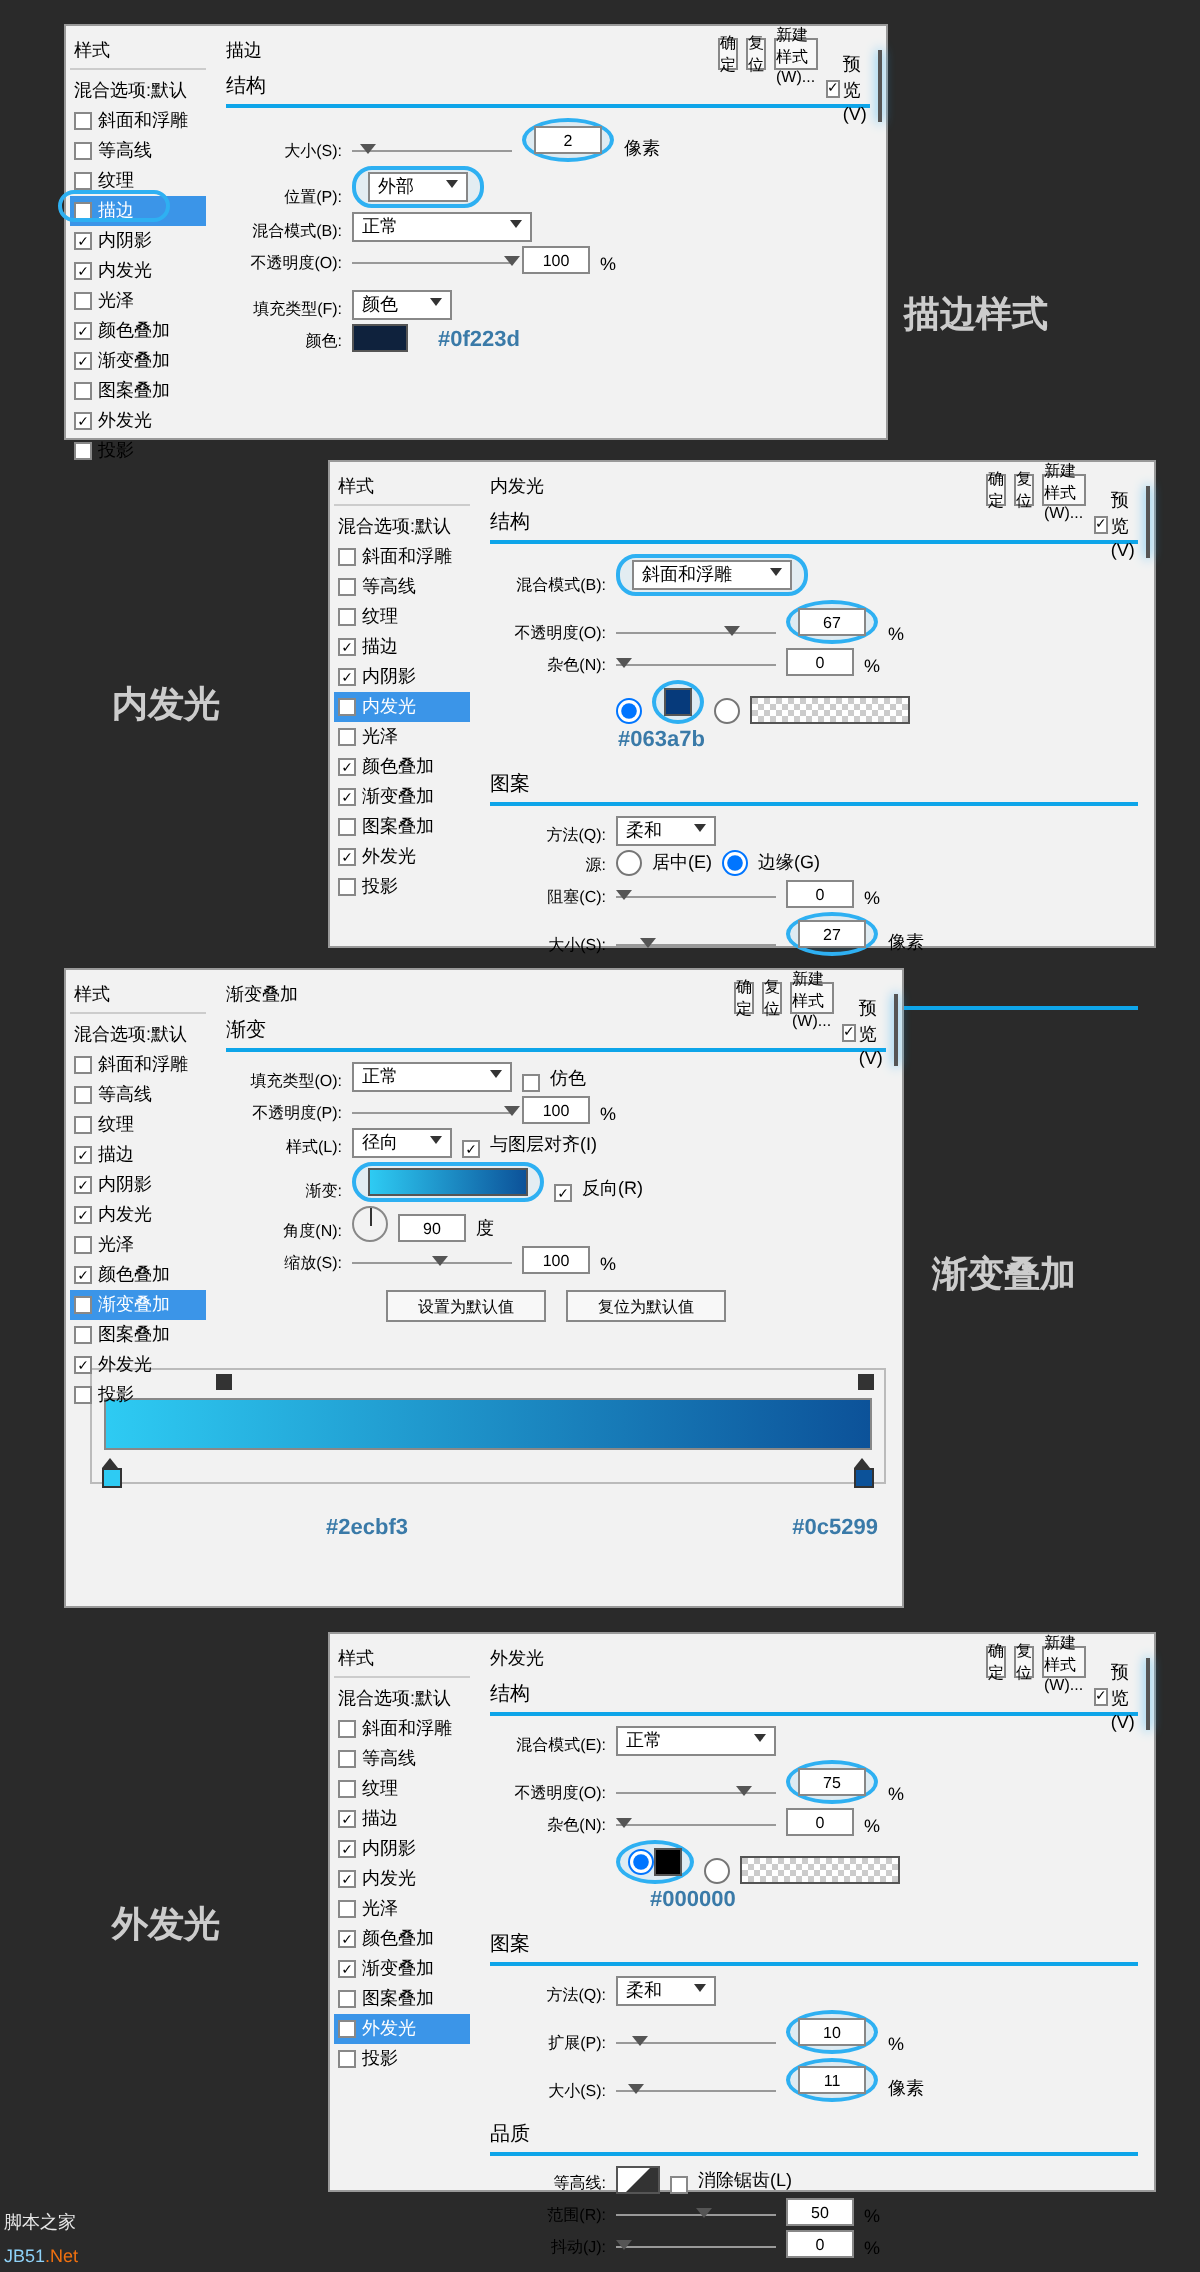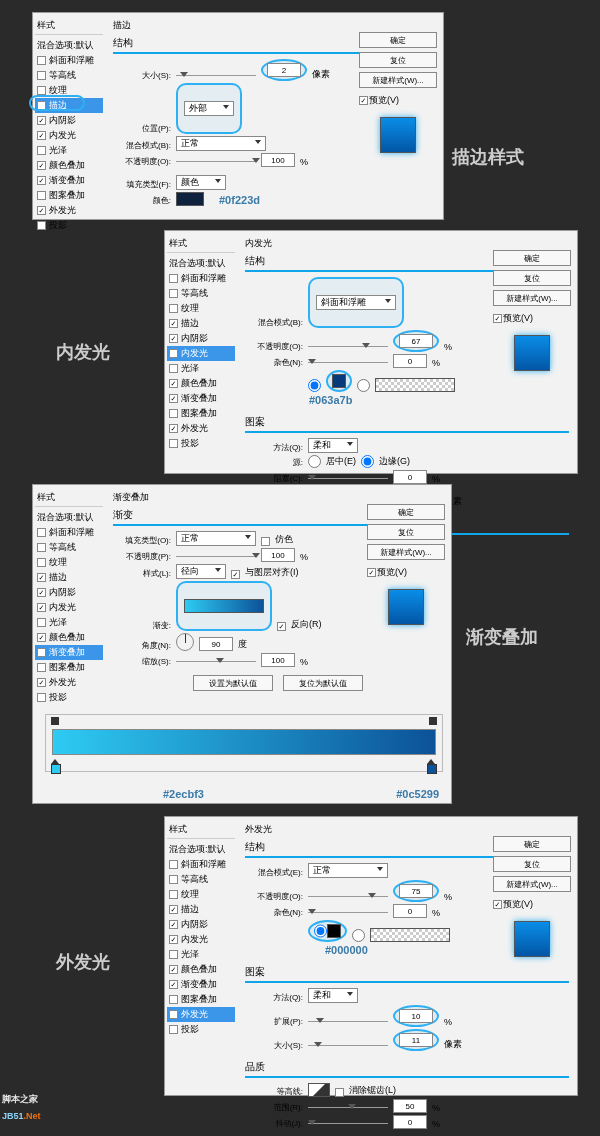--- a/index.html
+++ b/index.html
@@ -4,43 +4,43 @@
 <style>
 *{box-sizing:border-box;margin:0;padding:0;font-family:"SimSun","Microsoft YaHei",sans-serif;font-size:9px}
 body{background:#2a2a2a;width:600px;height:1136px;position:relative}
 .panel{position:absolute;background:#f2f2f2;border:1px solid #999}
 .sidebar{width:72px;float:left;padding:4px 2px}
 .sb-head{font-size:9px;padding:2px;border-bottom:1px solid #ccc;margin-bottom:3px}
 .sb-row{display:flex;align-items:center;padding:1px 2px;gap:3px}
 .sb-row.on{background:#3b95e8;color:white}
 .cb{width:9px;height:9px;border:1px solid #888;background:white;display:inline-flex;align-items:center;justify-content:center;font-size:7px}
 .main{margin-left:72px;padding:6px 8px;height:100%}
-.rpanel{position:absolute;right:6px;top:19px;width:78px;display:flex;flex-direction:column;gap:4px}
+.rpanel{position:absolute;right:6px;top:6px;width:78px;display:flex;gap:4px}
 .btn{height:16px;background:#f8f8f8;border:1px solid #888;font-size:8px;display:flex;align-items:center;justify-content:center;cursor:pointer}
 .prev-row{display:flex;align-items:center;gap:1px;margin-top:2px}
 .swatch{width:36px;height:36px;margin:6px auto;background:linear-gradient(#0a8de8,#0256a5);border:1px solid #555;box-shadow:0 0 6px #2eb0f2}
 .group{margin-bottom:6px}
 .gtitle{font-size:10px;padding:2px 0;border-bottom:2px solid #0ea5e9;margin-bottom:4px}
 .row{display:flex;align-items:flex-end;gap:5px;padding:1px 0}
 .lbl{width:58px;text-align:right;font-size:8px}
 .sel{height:15px;border:1px solid #888;background:white;padding:0 4px;font-size:8px;min-width:50px;display:flex;align-items:center;justify-content:space-between}
 .num{width:34px;height:14px;border:1px solid #888;background:white;text-align:center;font-size:8px}
 .slider{flex:1;height:10px;position:relative;max-width:80px}
 .slider::before{content:"";position:absolute;top:4px;left:0;right:0;height:1px;background:#999}
 .slider::after{content:"";position:absolute;top:1px;width:0;height:0;border:4px solid transparent;border-top:5px solid #555;left:var(--p,50%)}
 .circle{border:2px solid #2eb0f2;border-radius:50%;padding:2px 4px;display:inline-flex;background:rgba(46,176,242,.1)}
-.oval{border:2px solid #2eb0f2;border-radius:10px;padding:16px 6px;display:inline-flex;background:rgba(46,176,242,.08)}
+.oval{border:2px solid #2eb0f2;border-radius:10px;padding:1px 6px;display:inline-flex;background:rgba(46,176,242,.08)}
 .chip{width:28px;height:14px;border:1px solid #555;display:inline-block}
 .annotation{color:#3a7aa8;font-size:11px;font-weight:bold}
 .title-out{position:absolute;color:#ccc;font-size:18px;font-weight:bold}
 .gradbar{height:26px;background:linear-gradient(90deg,#2ecbf3,#0c5299);border:1px solid #888;margin:4px}
 .stop{width:10px;height:10px;position:relative;display:inline-block}
 .stop::before{content:"";position:absolute;width:0;height:0;border:4px solid transparent;border-bottom:5px solid #333;top:-4px}
 .stop::after{content:"";position:absolute;width:8px;height:8px;background:var(--c,#2ecbf3);border:1px solid #333;top:5px}
-.footer{position:absolute;left:2px;bottom:14px;color:#e8e8e8;font-size:14px;font-weight:bold}
+.footer{position:absolute;left:2px;bottom:2px;color:#e8e8e8;font-size:14px;font-weight:normal}
 .footer .n{color:#f07010}
 .checker{background:repeating-conic-gradient(#ccc 0% 25%,#fff 0% 50%) 0/6px 6px}
 .tri{display:inline-block;width:0;height:0;border:3px solid transparent;border-top:4px solid #333}
 </style>
 </head>
 <body>
 
 <div class="panel" style="left:32px;top:12px;width:412px;height:208px">
  <div class="sidebar">
   <div class="sb-head">样式</div>

